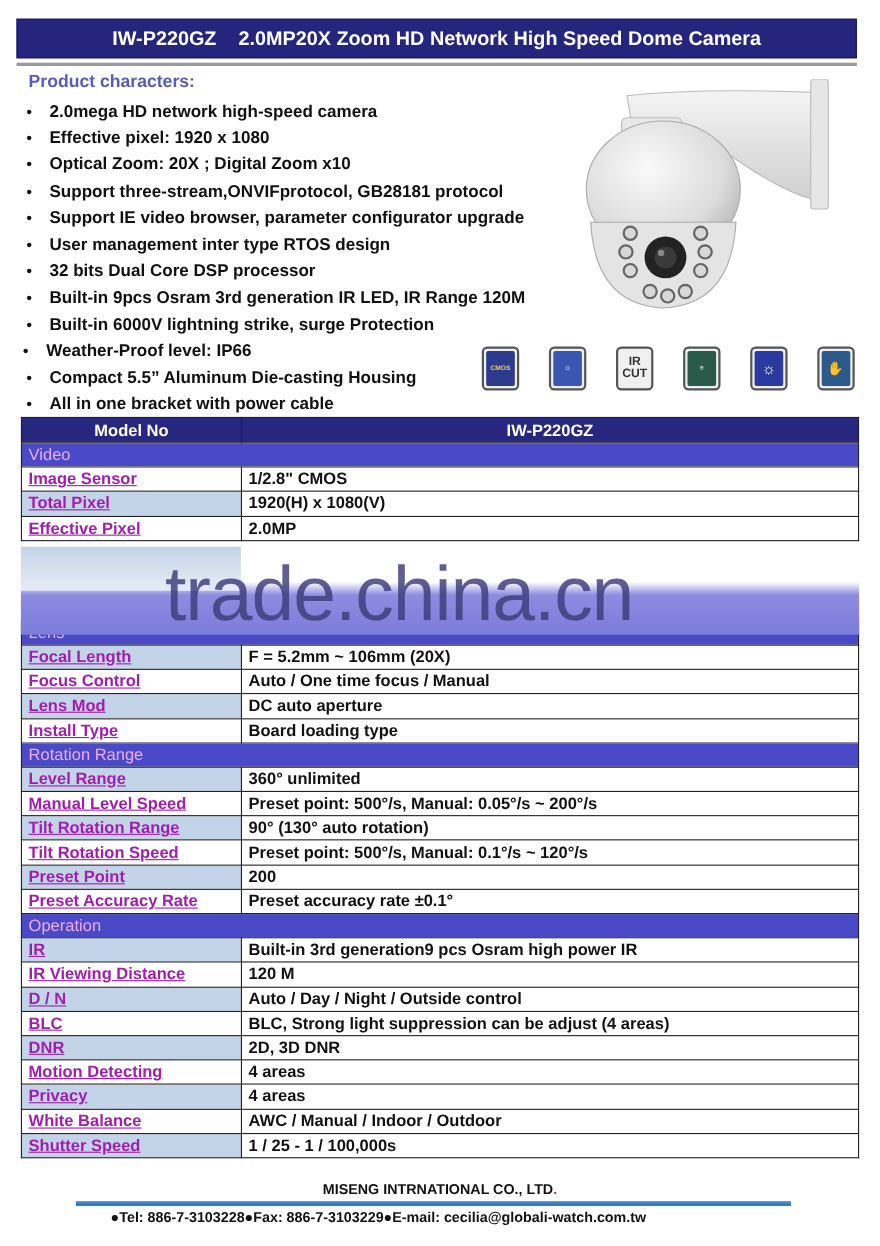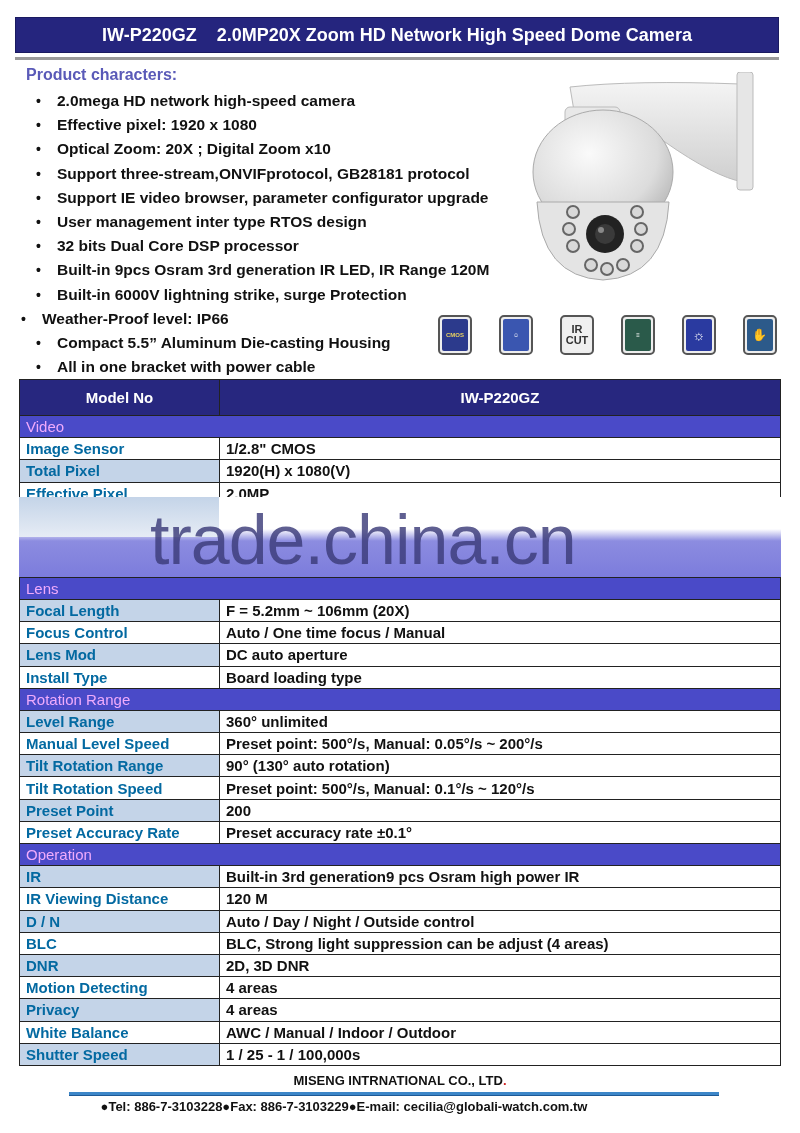--- a/index.html
+++ b/index.html
@@ -9,39 +9,39 @@
   .title-bar {
     position: absolute; left: 15px; top: 17px; width: 764px; height: 36px;
     background: #25257e; color: #ffffff; font-weight: bold; font-size: 18px;
     display: flex; align-items: center; justify-content: center; white-space: pre;
     border: 1px solid #1a1a60;
   }
   .title-rule { position: absolute; left: 15px; top: 57px; width: 764px; height: 3px; background: #9a9a9a; }
 
   .section-heading { position: absolute; left: 26px; top: 66px; font-size: 16px; font-weight: bold; color: #5a5ab8; }
   .features { position: absolute; left: 24px; top: 89px; list-style: none; }
-  .features li { font-size: 15.5px; font-weight: bold; color: #111; height: 24.2px; line-height: 24px; white-space: nowrap; margin-left: 12px; }
+  .features li { font-size: 15.5px; font-weight: bold; color: #111; height: 24.2px; line-height: 24px; white-space: nowrap; }
   .features li .bullet { display: inline-block; width: 21px; font-size: 14px; }
 
   .camera { position: absolute; left: 515px; top: 72px; width: 260px; height: 230px; }
 
   .icons { position: absolute; left: 438px; top: 315px; display: flex; gap: 27px; }
   .icon-tile {
     width: 34px; height: 40px; border: 2px solid #555; border-radius: 5px; background: #eee;
     display: flex; align-items: center; justify-content: center; padding: 2px;
   }
   .icon-tile .inner { width: 100%; height: 100%; border-radius: 2px; display: flex; align-items: center; justify-content: center; font-size: 6px; font-weight: bold; color: #fff; text-align: center; line-height: 1; }
 
   .spec-table { position: absolute; left: 19px; top: 379px; width: 762px; border-collapse: collapse; table-layout: fixed; }
   .spec-table td { border: 1px solid #222; font-size: 15px; font-weight: bold; height: 22.2px; padding: 0 6px; white-space: nowrap; overflow: hidden; }
   .spec-table col.c1 { width: 200px; }
-  .spec-table tr.head td { background: #27277f; color: #ffffff; text-align: center; height: 36px; }
+  .spec-table tr.head td { background: #27277f; color: #ffffff; text-align: center; height: 23px; }
   .spec-table tr.section td { background: #4a4ac8; color: #f0abfc; font-weight: normal; margin-left: 14px; }
   .spec-table tr.row td.k.shade { background: #c4d4e8; }
-  .spec-table tr.row td.k { background: #ffffff; color: #0369a1; }
+  .spec-table tr.row td.k { background: #ffffff; color: #a21caf; text-decoration: underline; }
   .spec-table tr.row td.v { background: #ffffff; color: #111; }
   .spec-table tr.gap td { height: 73px; border: none; background: transparent; }
 
   .watermark-band { position: absolute; left: 19px; top: 497px; width: 762px; height: 80px;
     background: linear-gradient(to bottom, #ffffff 0%, #ffffff 40%, #8c8ce0 55%, #7c7cdc 100%); }
   .watermark-band .left-fade { position: absolute; left: 0; top: 0; width: 200px; height: 40px; background: linear-gradient(#c4d4e8, #e6ecf5); }
   .watermark { position: absolute; left: 150px; top: 500px; font-size: 70px; color: #3c3c7a; opacity: 0.82;
     font-family: "Liberation Sans", sans-serif; letter-spacing: -1px; }
 
   .footer-company { position: absolute; left: 0; width: 800px; top: 1073px; text-align: center; font-size: 13px; font-weight: bold; color: #111; }

